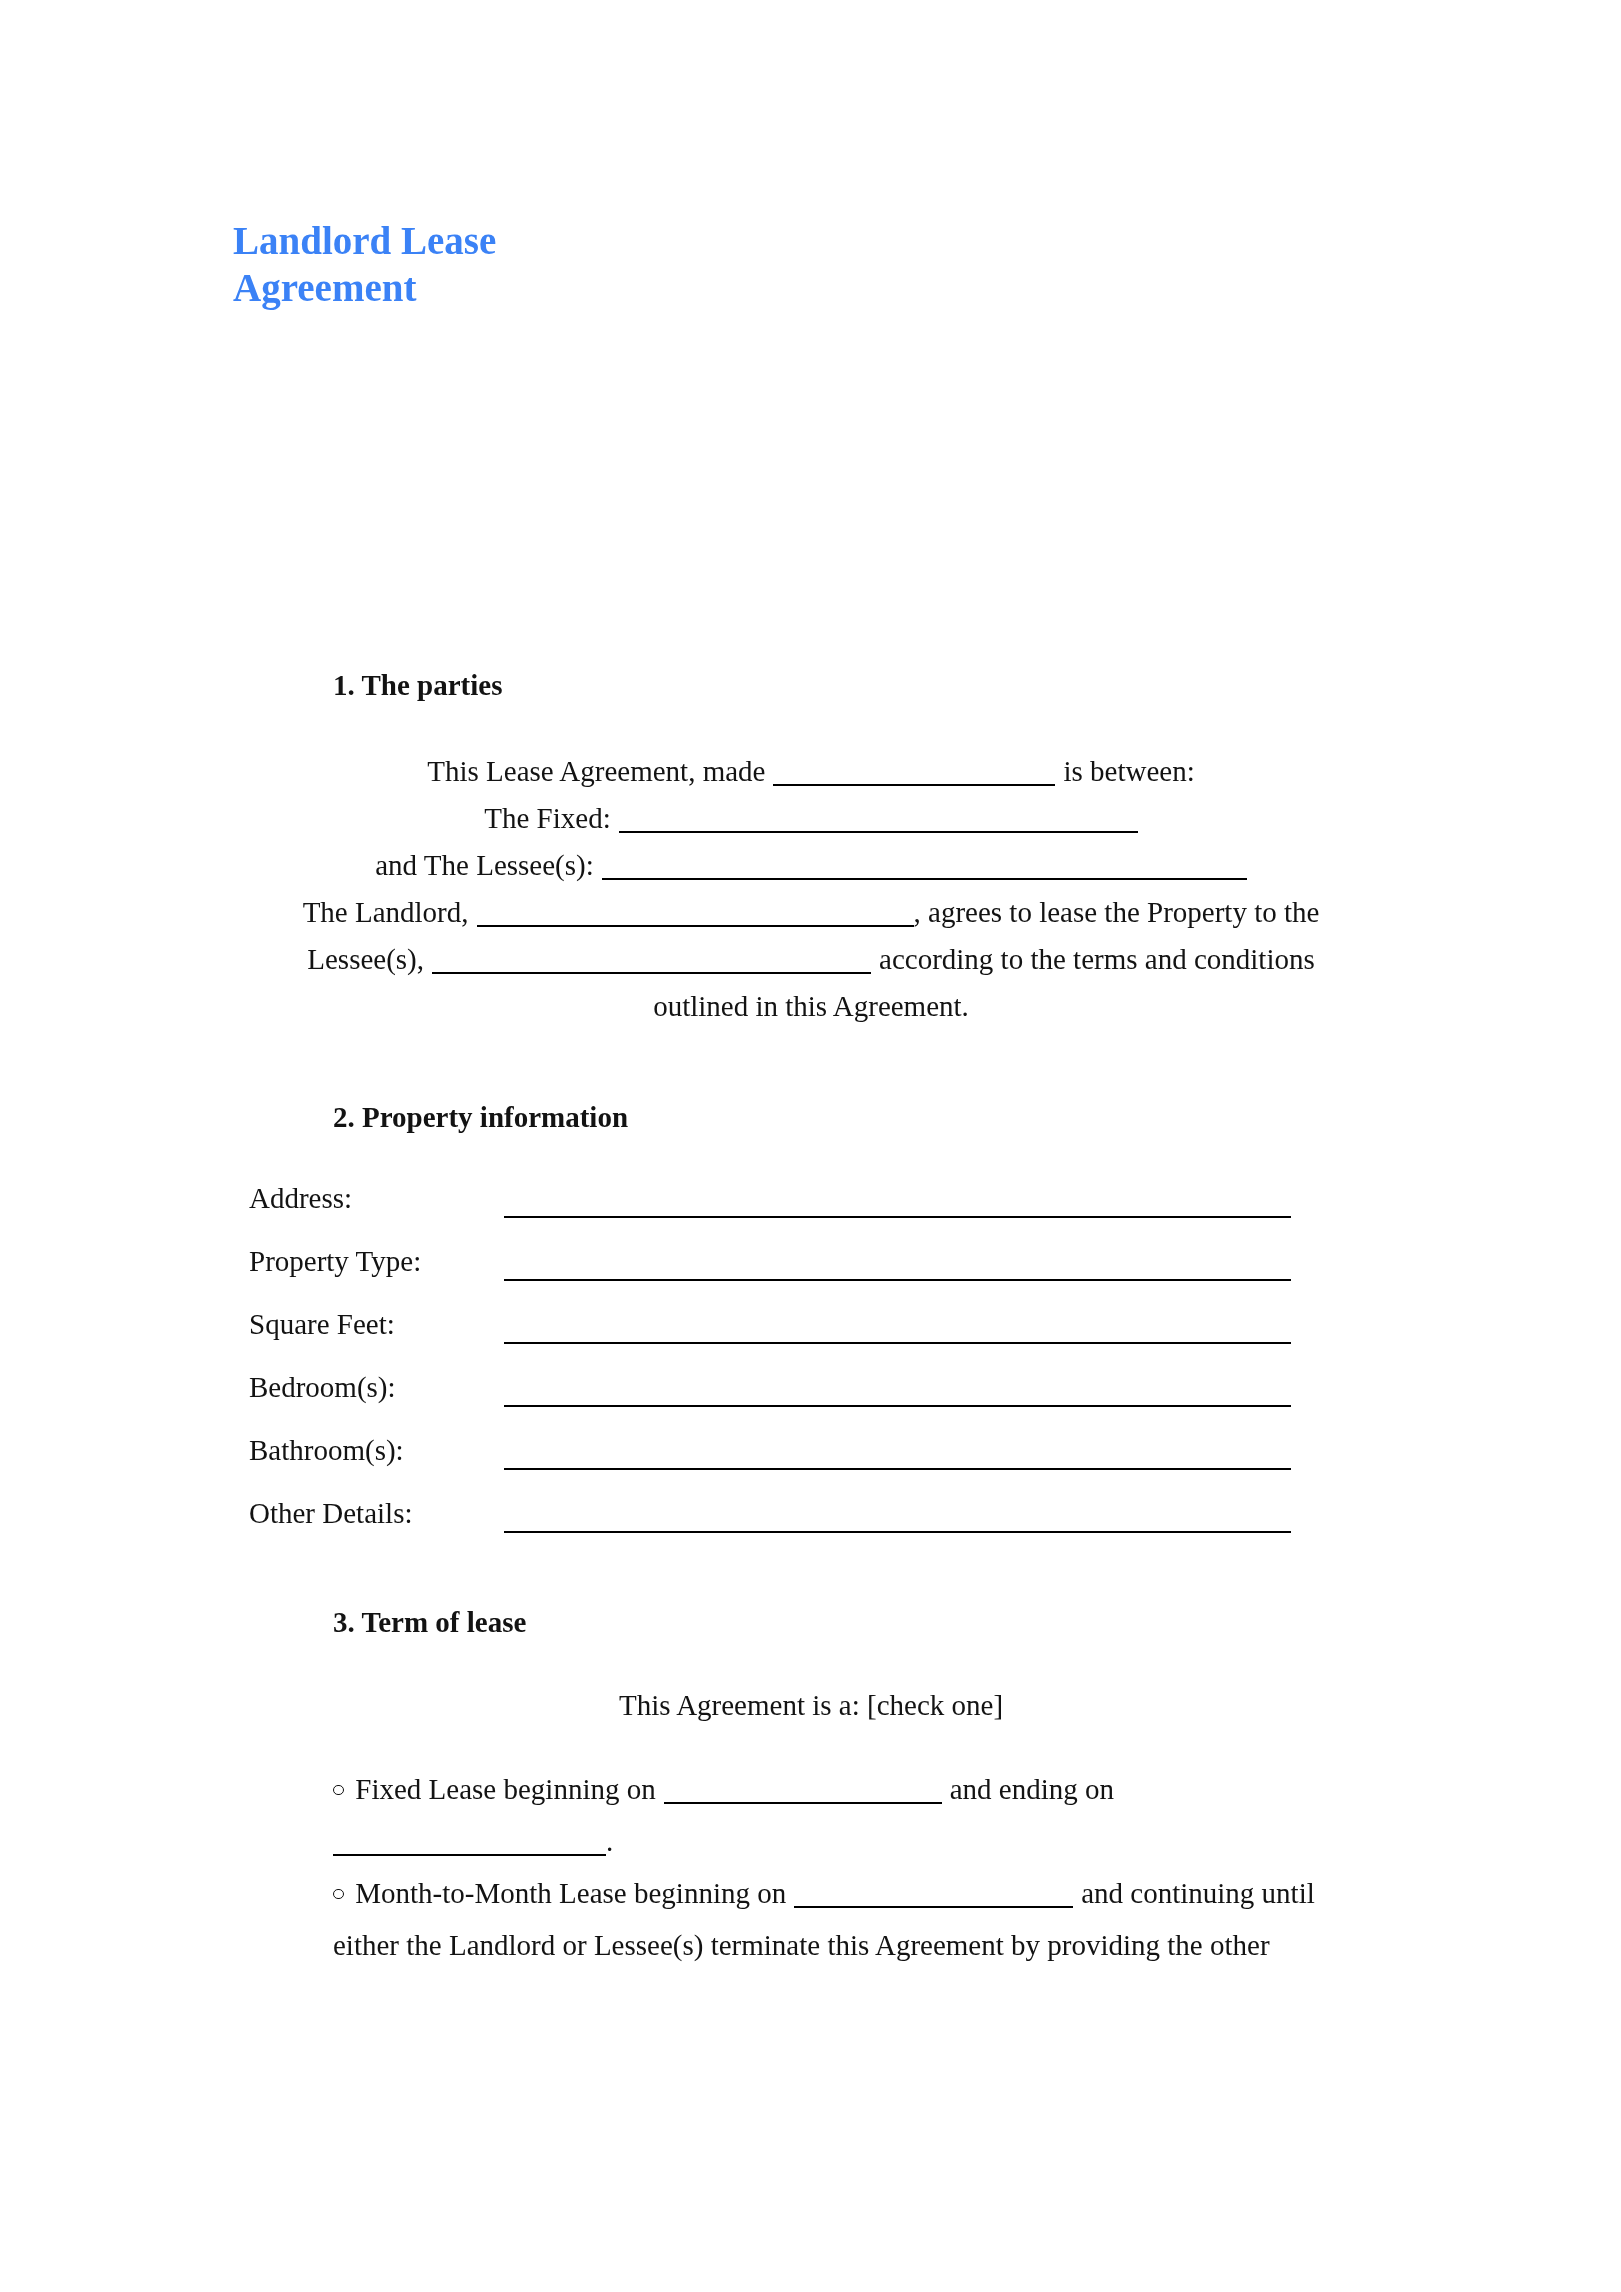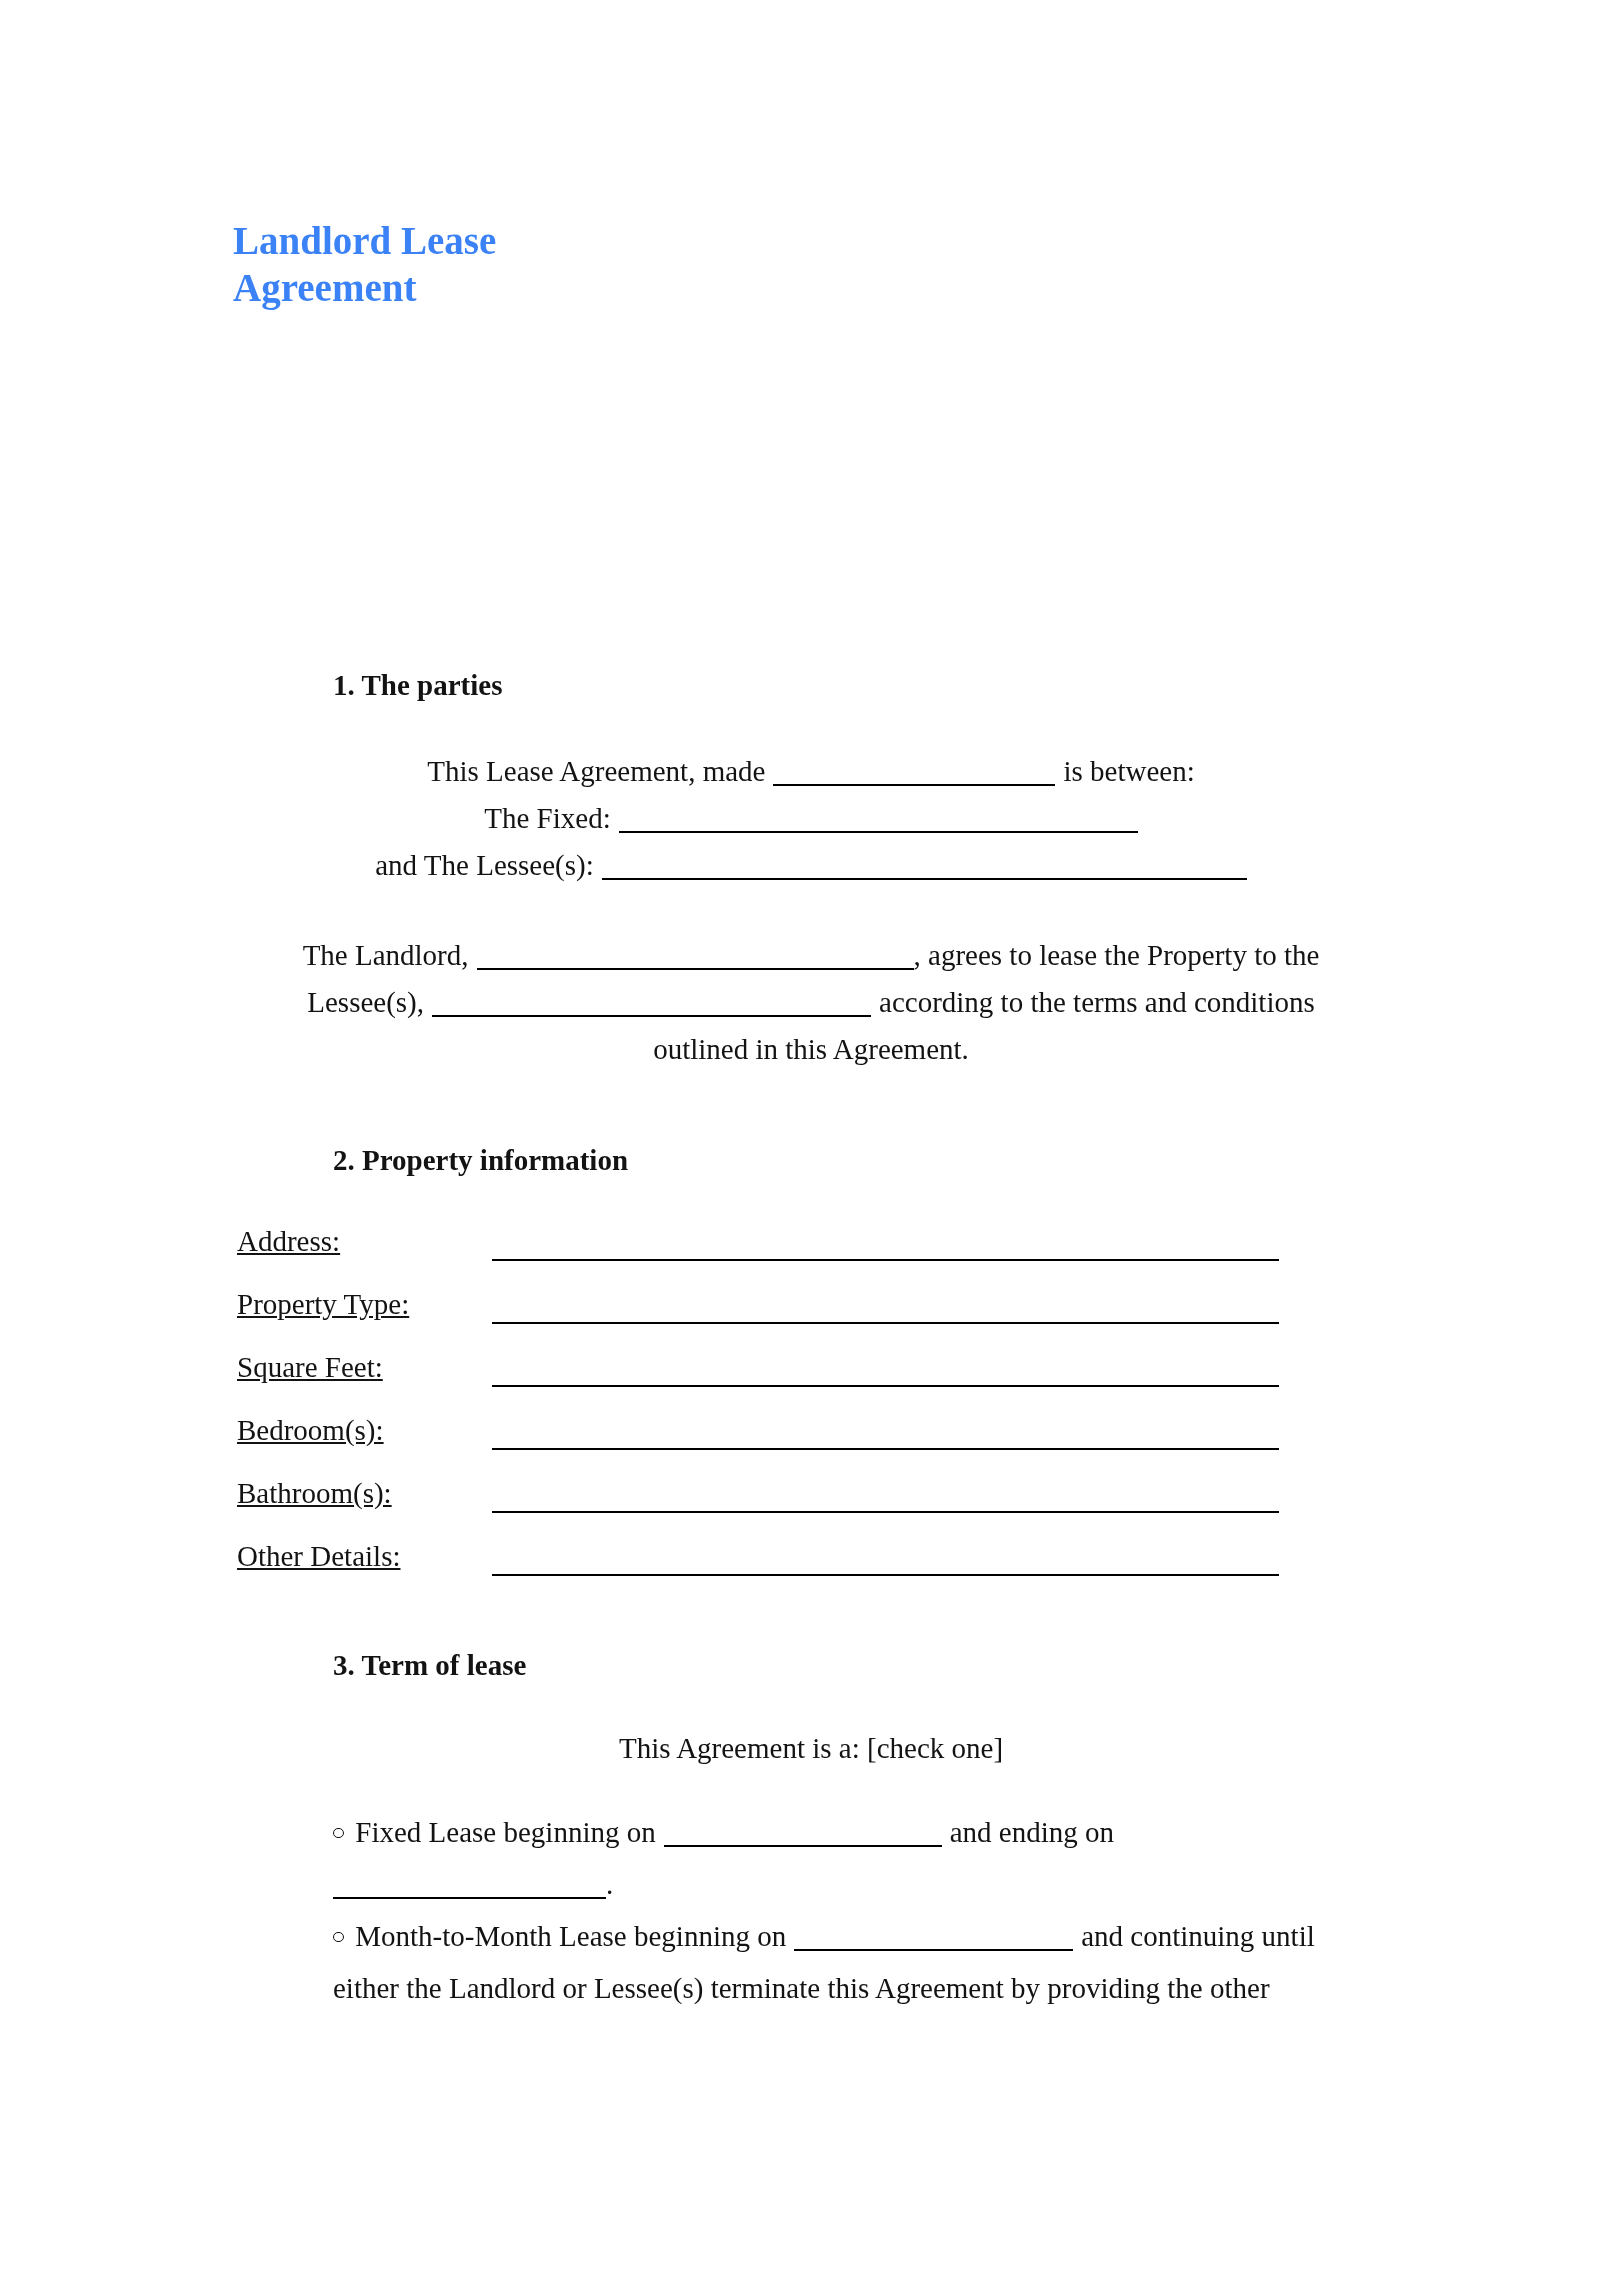--- a/index.html
+++ b/index.html
@@ -29,42 +29,42 @@
     font-size: 29px;
     line-height: 47px;
     font-weight: bold;
     margin: 0 0 0 100px;
   }
   .h-parties  { margin-top: 351px; }
   .h-property { margin-top: 64px; margin-bottom: 34px; }
   .h-term     { margin-top: 62px; }
   .para { margin: 0; text-align: center; }
   .p-intro    { margin-top: 39px; }
-  .p-landlord { margin-top: 43px; }
+  .p-landlord { }
   .p-checkone { margin-top: 36px; }
   .line { display: block; white-space: nowrap; }
   .blank {
     display: inline-block;
     height: 23px;
     border-bottom: 2.7px solid #000;
     margin-bottom: -5.4px;
     vertical-align: baseline;
   }
   .ml { margin-left: 8px; }
   .mr { margin-right: 8px; }
   .w315 { width: 282px; }
   .w580 { width: 519px; }
   .w720 { width: 645px; }
   .w488 { width: 437px; }
   .w490 { width: 439px; }
   .w310 { width: 278px; }
   .w305 { width: 273px; }
   .w312 { width: 279px; }
   .w308 { width: 276px; }
-  .fields { margin: 4px; text-decoration: underline; }
+  .fields { margin: 16px; }
   .field-row {
     display: flex;
     width: 1042px;
     margin-bottom: 16px;
   }
   .field-label {
     width: 255px;
     flex-shrink: 0;
   }
   .field-line {

